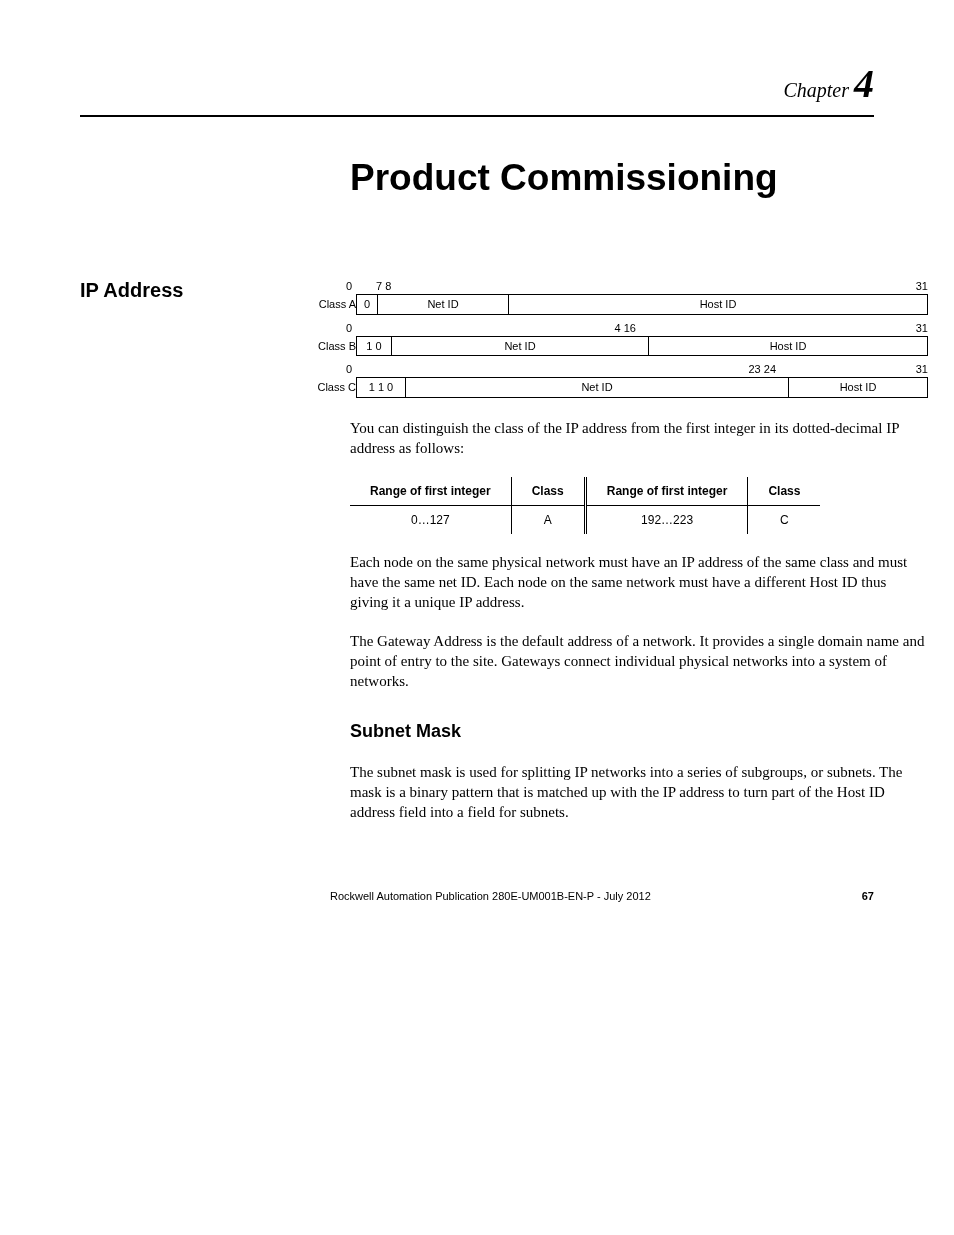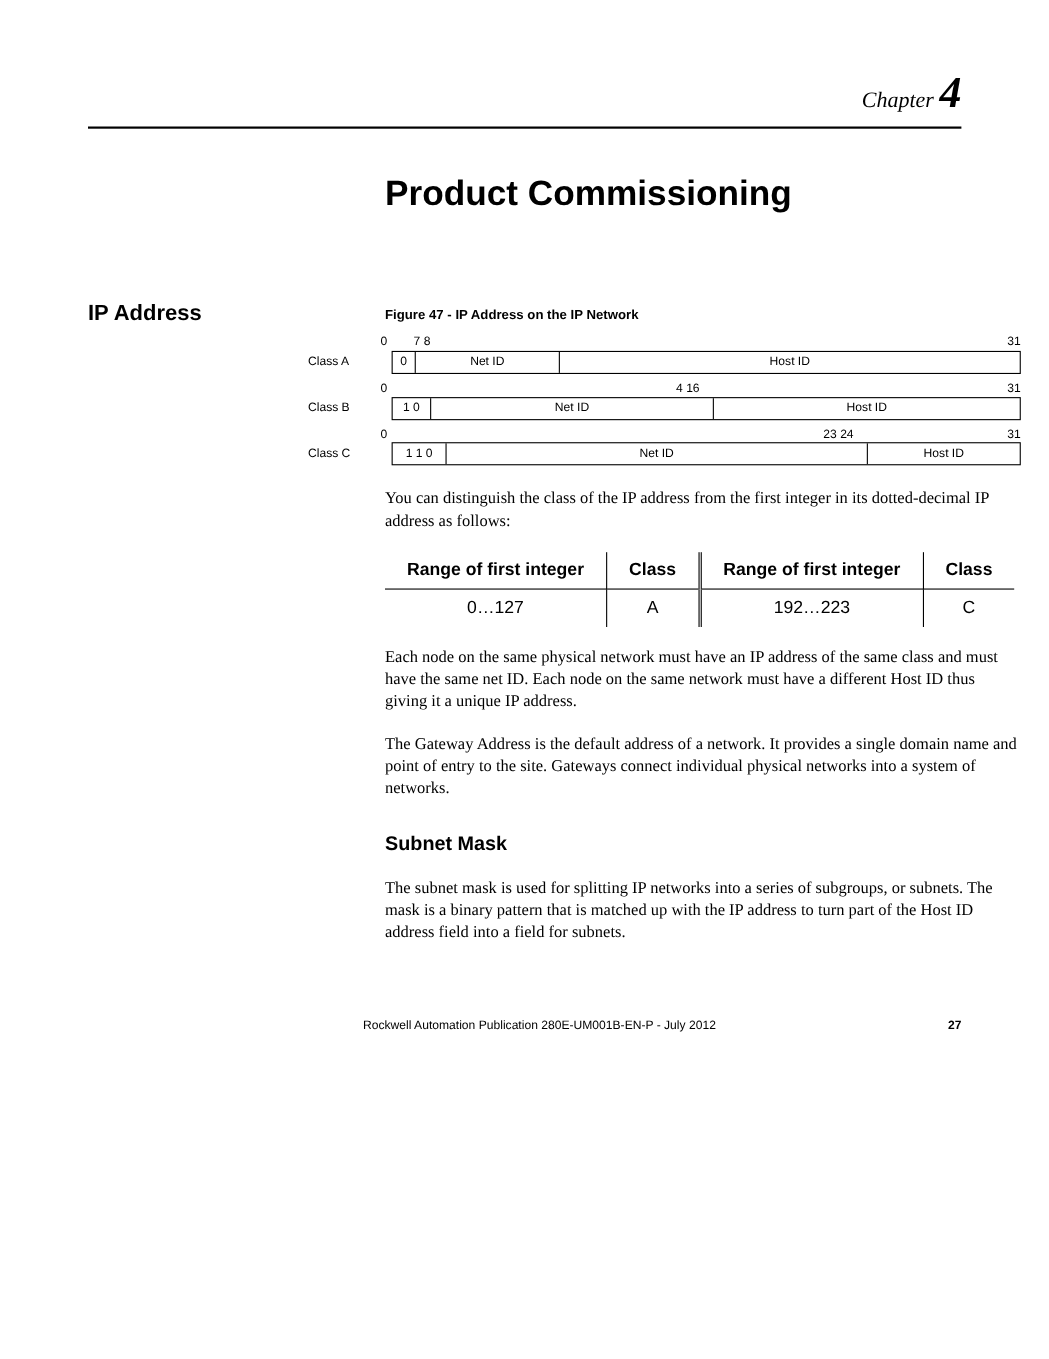--- a/index.html
+++ b/index.html
@@ -25,21 +25,21 @@
     font-weight: bold;
     font-style: italic;
   }
   .hr {
     border: none;
     border-top: 2px solid #000;
     margin: 0 0 40px 0;
   }
   .title {
     font-family: 'Helvetica Neue', Arial, sans-serif;
-    font-size: 32px;
+    font-size: 37px;
     font-weight: bold;
     margin-left: 270px;
     margin-bottom: 80px;
   }
   .row {
     display: flex;
   }
   .side {
     width: 270px;
     flex-shrink: 0;
@@ -75,41 +75,41 @@
   .dlabels {
     display: flex;
     margin-left: 76px;
   }
   .dbox {
     display: flex;
     align-items: center;
   }
   .dclass {
     width: 76px;
-    text-align: left;
+    text-align: right;
     padding-left: 10px;
   }
   .dbar {
     display: flex;
     border: 1px solid #000;
     width: 570px;
   }
   .dcell {
     border-right: 1px solid #000;
     text-align: center;
     padding: 2px 0;
   }
   .dcell:last-child { border-right: none; }
   .table {
     border-collapse: collapse;
     margin: 6px 0 18px 0;
   }
   .table td, .table th {
     font-family: 'Helvetica Neue', Arial, sans-serif;
-    font-size: 16px;
+    font-size: 12px;
     padding: 6px 20px;
     text-align: center;
   }
   .table th {
     font-weight: bold;
     border-bottom: 1px solid #000;
   }
   .table .vsep {
     border-right: 1px solid #000;
   }
@@ -142,21 +142,20 @@
     <span class="num">4</span>
   </div>
   <hr class="hr">
 
   <div class="title">Product Commissioning</div>
 
   <div class="row">
     <div class="side">IP Address</div>
     <div class="main">
 
-      <div class="figcap">Figure 47 - IP Address on the IP Network</div>
 
       <div class="diagram">
 
         <div class="drow">
           <div class="dlabels">
             <div style="width:30px;">0</div>
             <div style="width:120px;text-align:left;padding-right:4px;">7 8</div>
             <div style="flex:1;text-align:right;">31</div>
           </div>
           <div class="dbox">
@@ -225,16 +224,16 @@
 
       <p>The Gateway Address is the default address of a network. It provides a single domain name and point of entry to the site. Gateways connect individual physical networks into a system of networks.</p>
 
       <div class="h3">Subnet Mask</div>
       <p>The subnet mask is used for splitting IP networks into a series of subgroups, or subnets. The mask is a binary pattern that is matched up with the IP address to turn part of the Host ID address field into a field for subnets.</p>
     </div>
   </div>
 
   <div class="footer">
     <span>Rockwell Automation Publication 280E-UM001B-EN-P - July 2012</span>
-    <span class="pnum">27</span>
+    <span class="pnum">67</span>
   </div>
 
 </div>
 
 </body></html>

